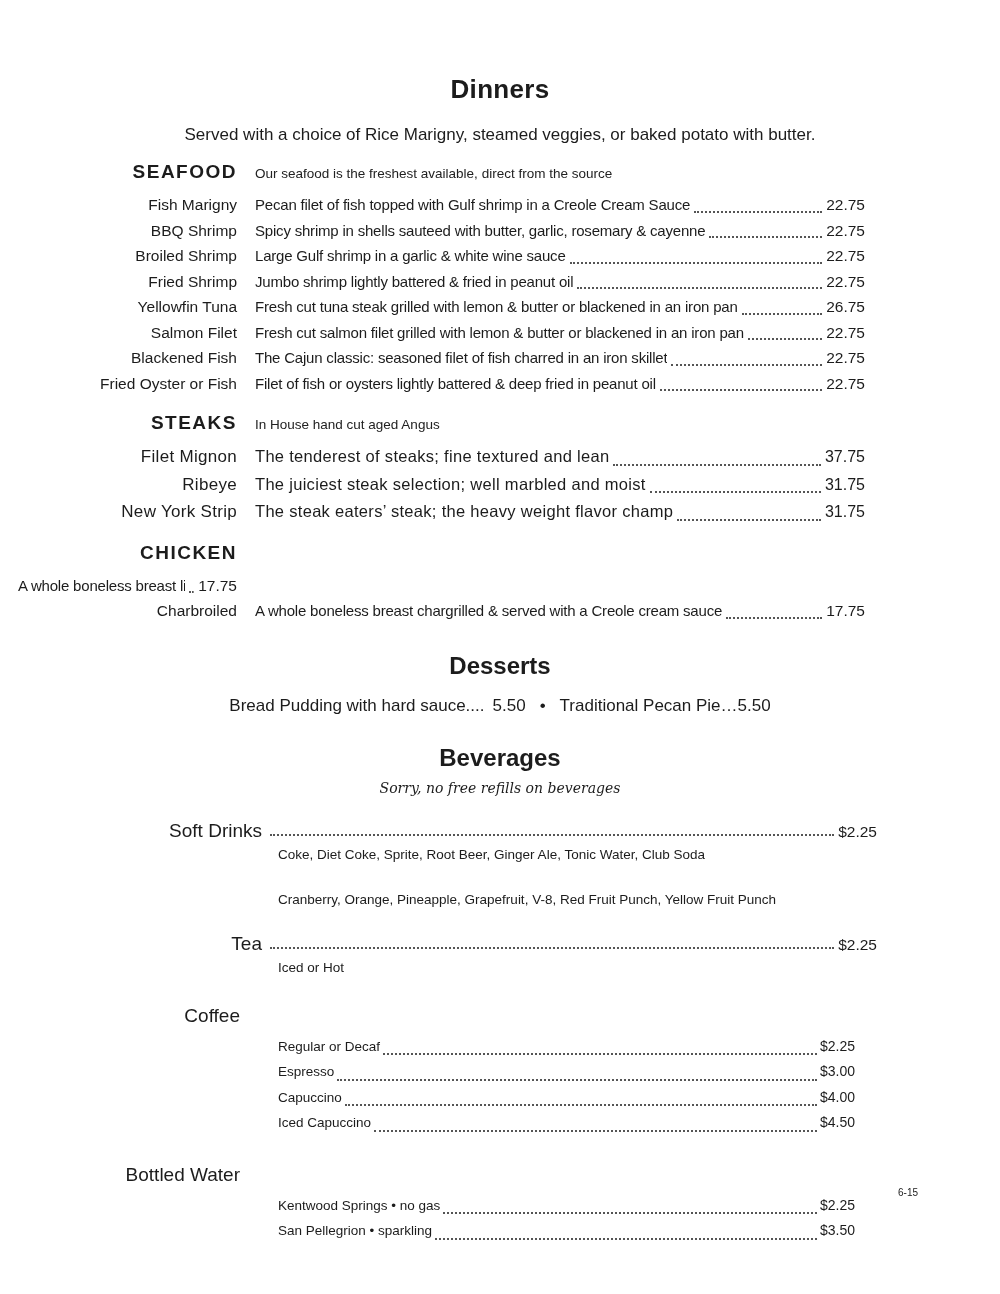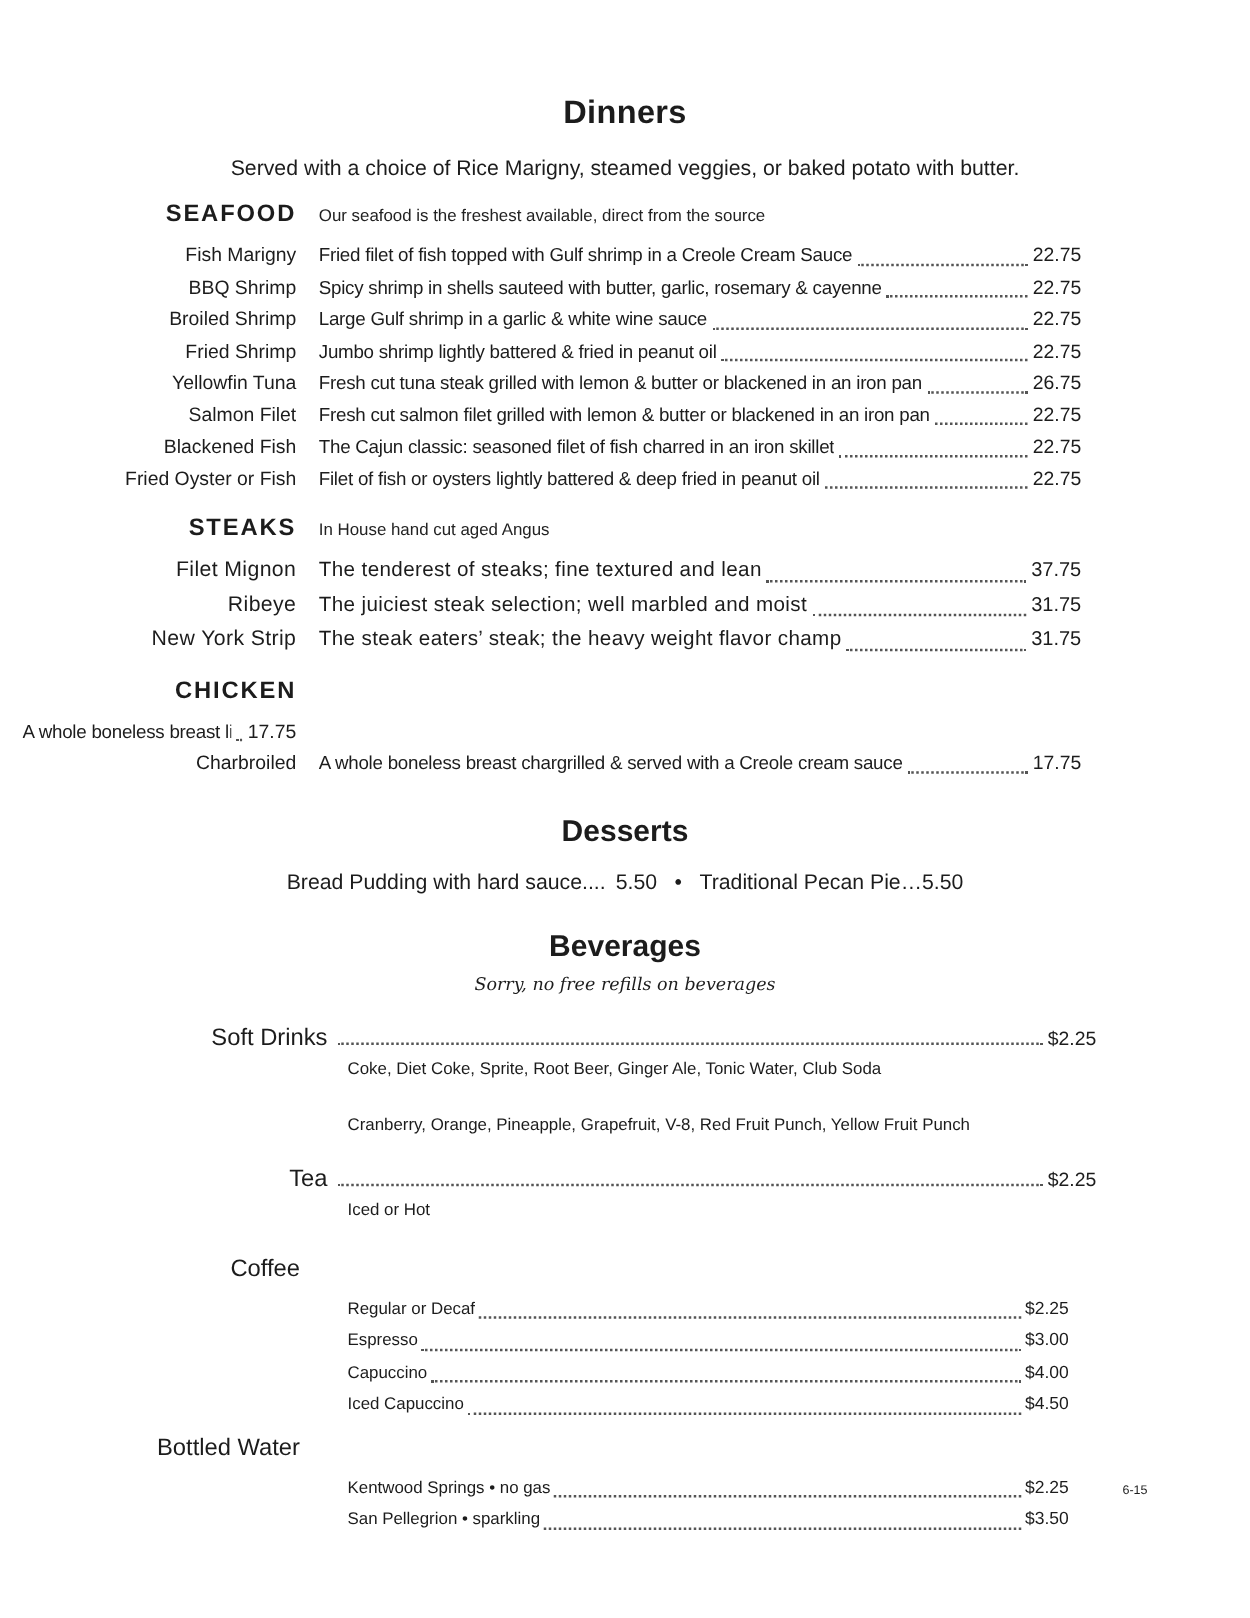--- a/index.html
+++ b/index.html
@@ -66,21 +66,21 @@
 
   <div class="section">
     <div class="sec-head">
       <div class="sec-label">SEAFOOD</div>
       <div class="sec-note">Our seafood is the freshest available, direct from the source</div>
     </div>
     <div class="rows">
       <div class="row">
         <div class="row-name">Fish Marigny</div>
         <div class="row-line">
-            <span class="row-desc">Fried filet of fish topped with Gulf shrimp in a Creole Cream Sauce</span>
+            <span class="row-desc">Pecan filet of fish topped with Gulf shrimp in a Creole Cream Sauce</span>
             <span class="leader"></span>
             <span class="row-price">22.75</span>
           </div>
       </div>
       <div class="row">
         <div class="row-name">BBQ Shrimp</div>
         <div class="row-line">
             <span class="row-desc">Spicy shrimp in shells sauteed with butter, garlic, rosemary &amp; cayenne</span>
             <span class="leader"></span>
             <span class="row-price">22.75</span>
@@ -250,21 +250,21 @@
           <span class="sub-price">$4.00</span>
         </div>
       <div class="sub-row">
           <span class="sub-name">Iced Capuccino</span>
           <span class="leader"></span>
           <span class="sub-price">$4.50</span>
         </div>
     </div>
   </div>
 
-  <div class="bev-block" style="margin-top:12px">
+  <div class="bev-block" style="margin-top:28px">
     <div class="label-only">
       <div class="bev-label">Bottled Water</div>
       <div></div>
     </div>
     <div class="sub-rows">
       <div class="sub-row">
           <span class="sub-name">Kentwood Springs • no gas</span>
           <span class="leader"></span>
           <span class="sub-price">$2.25</span>
         </div>

